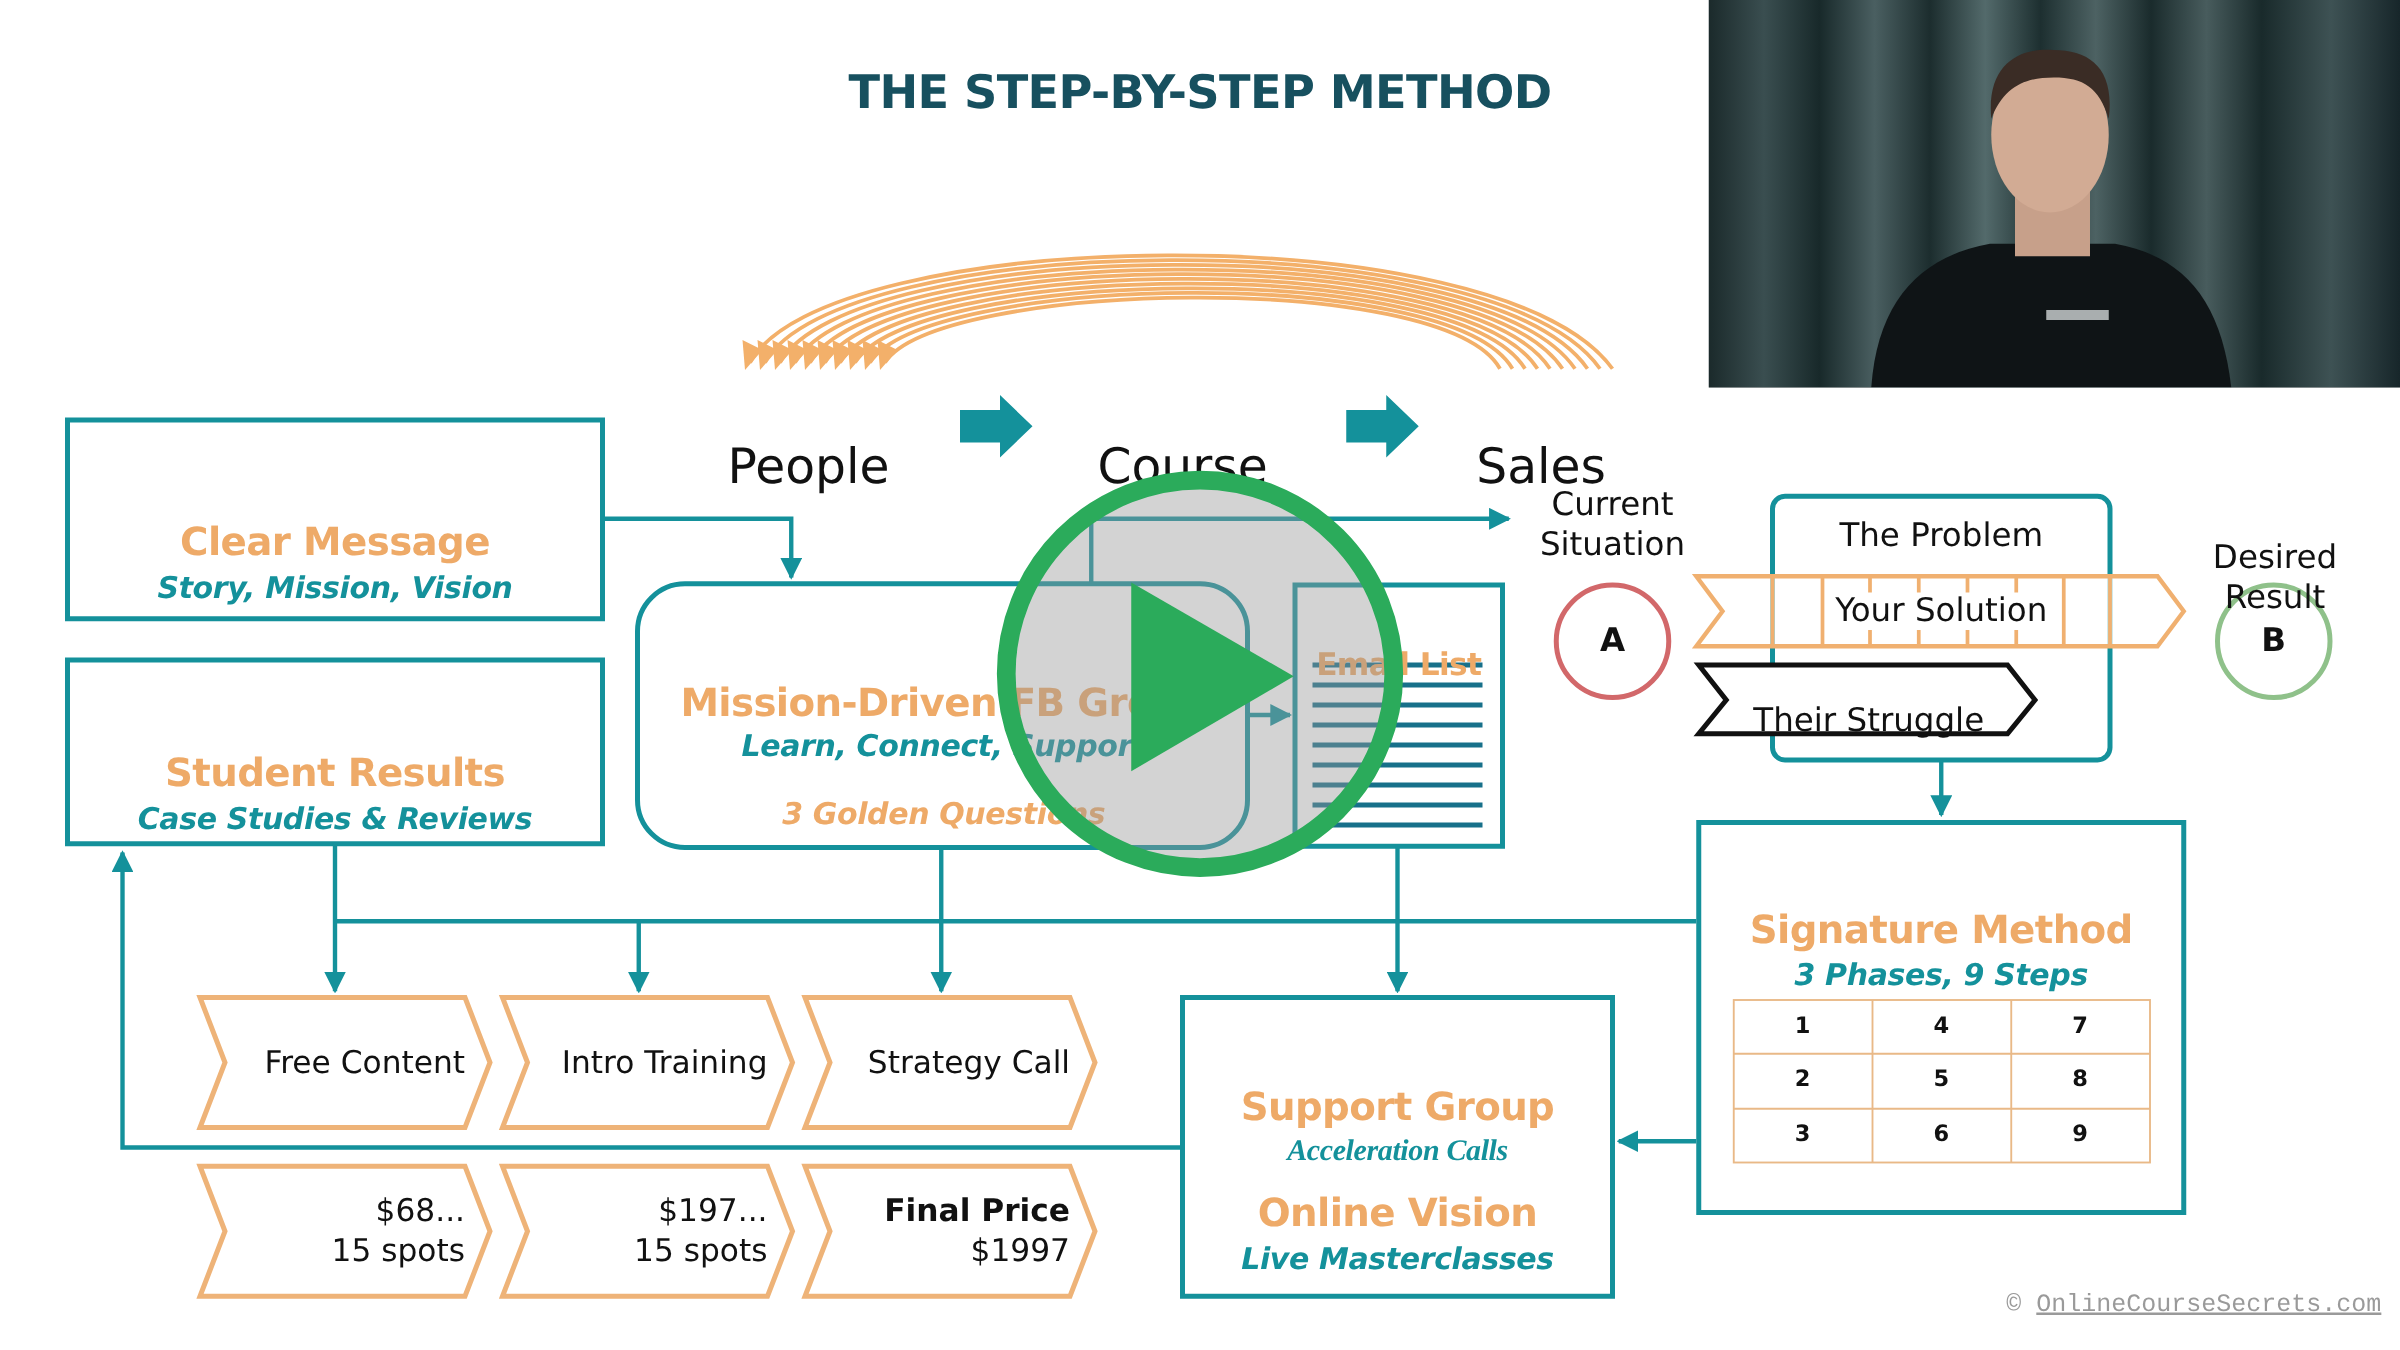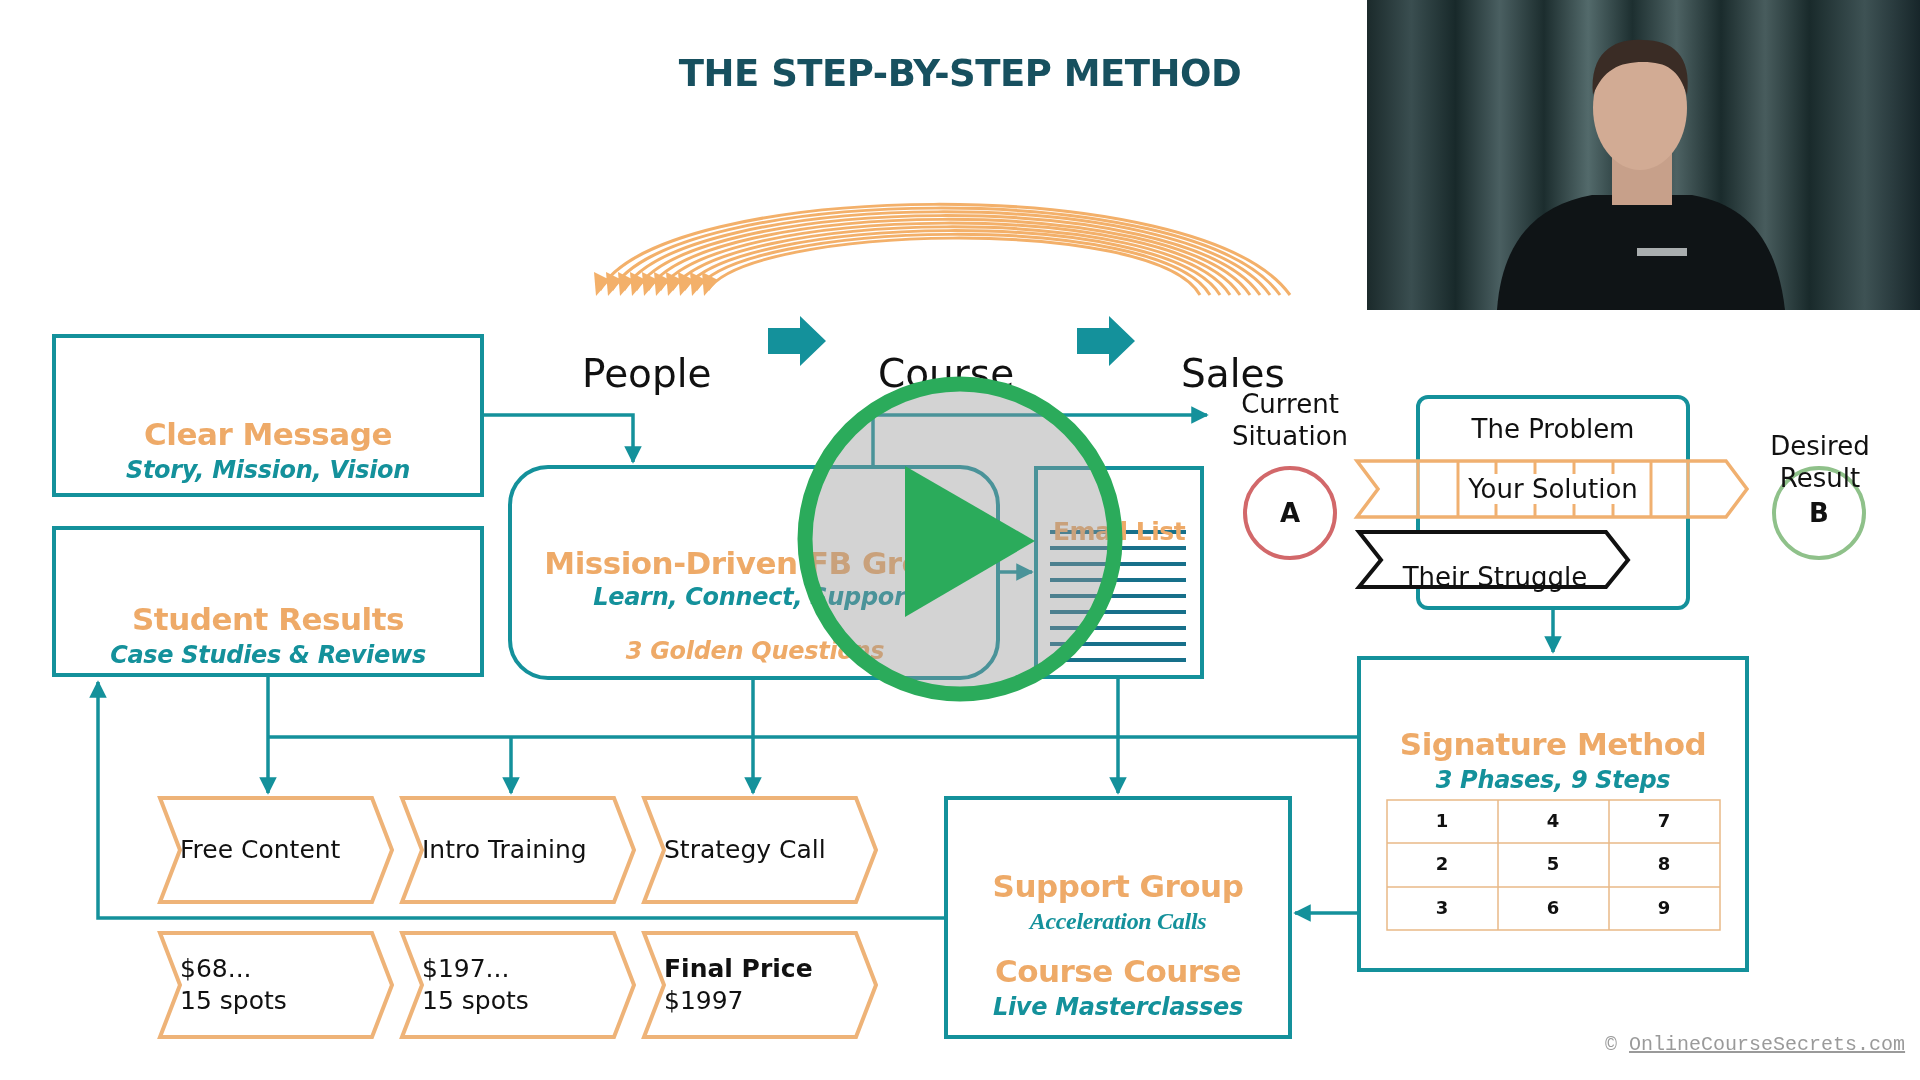--- a/index.html
+++ b/index.html
@@ -4,21 +4,21 @@
 <style>
   html, body { margin: 0; padding: 0; }
   body { width: 1920px; height: 1080px; background: #ffffff; position: relative; overflow: hidden; font-family: "Liberation Sans", "DejaVu Sans", sans-serif; }
   #diagram { position: absolute; left: 0; top: 0; width: 1920px; height: 1080px; }
   .title { position: absolute; left: 600px; top: 52px; width: 720px; text-align: center; font-family: "DejaVu Sans", sans-serif; font-weight: bold; font-size: 37px; color: #17505f; letter-spacing: -0.5px; }
   .flow-word { position: absolute; top: 312px; font-family: "DejaVu Sans", sans-serif; font-size: 39px; color: #111; margin-top: 39px; }
   .box-text { position: absolute; text-align: center; font-family: "DejaVu Sans", sans-serif; }
   .hdr { color: #eeaa68; font-weight: bold; font-size: 31px; letter-spacing: -0.5px; margin-top: 40px; }
   .sub { color: #14919b; font-weight: bold; font-style: italic; font-size: 24px; letter-spacing: -0.3px; }
   .lbl { font-family: "DejaVu Sans", sans-serif; color: #111; font-size: 26px; position: absolute; text-align: center; }
-  .chev-text { position: absolute; font-family: "DejaVu Sans", sans-serif; color: #111; font-size: 25px; text-align: left; line-height: 32px; }
+  .chev-text { position: absolute; font-family: "DejaVu Sans", sans-serif; color: #111; font-size: 25px; text-align: right; line-height: 32px; }
   .grid-num { position: absolute; font-family: "DejaVu Sans", sans-serif; font-weight: bold; font-size: 18px; color: #111; text-align: center; width: 110px; }
   .webcam { position: absolute; left: 1367px; top: 0; width: 553px; height: 310px; overflow: hidden; background: #1e2d2e; }
   .footer { position: absolute; left: 1605px; top: 1033px; font-family: Liberation Mono, monospace; font-size: 20px; color: #9a9a9a; }
   .footer a { color: #9a9a9a; text-decoration: underline; }
 </style>
 </head>
 <body>
 
 <svg id="diagram" viewBox="0 0 1920 1080" xmlns="http://www.w3.org/2000/svg">
   <defs>
@@ -179,21 +179,21 @@
     <div class="grid-num" style="left: 1498px; top: 853px;">5</div>
     <div class="grid-num" style="left: 1609px; top: 853px;">8</div>
     <div class="grid-num" style="left: 1387px; top: 897px;">3</div>
     <div class="grid-num" style="left: 1498px; top: 897px;">6</div>
     <div class="grid-num" style="left: 1609px; top: 897px;">9</div>
   </div>
 
 <div class="box-text" style="left:946px; top:828px; width:344px;">
   <div class="hdr">Support Group</div>
   <div class="sub" style="margin-top:4px;font-family:Liberation Serif, serif;">Acceleration Calls</div>
-  <div class="hdr" style="margin-top:18px;">Course Course</div>
+  <div class="hdr" style="margin-top:18px;">Online Vision</div>
   <div class="sub" style="margin-top:4px;">Live Masterclasses</div>
 </div>
 
 <div id="offer-texts">
     <div class="chev-text" style="left: 180px; width: 192px; top: 834px;">Free Content</div>
     <div class="chev-text" style="left: 180px; width: 192px; top: 953px;">
       <div>$68...</div>
       <div>15 spots</div>
     </div>
     <div class="chev-text" style="left: 422px; width: 192px; top: 834px;">Intro Training</div>

